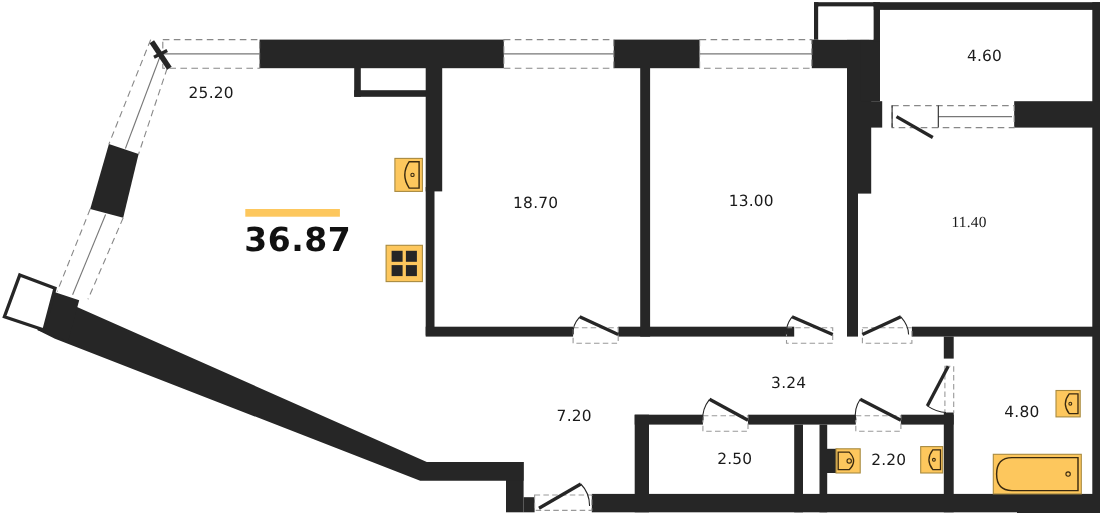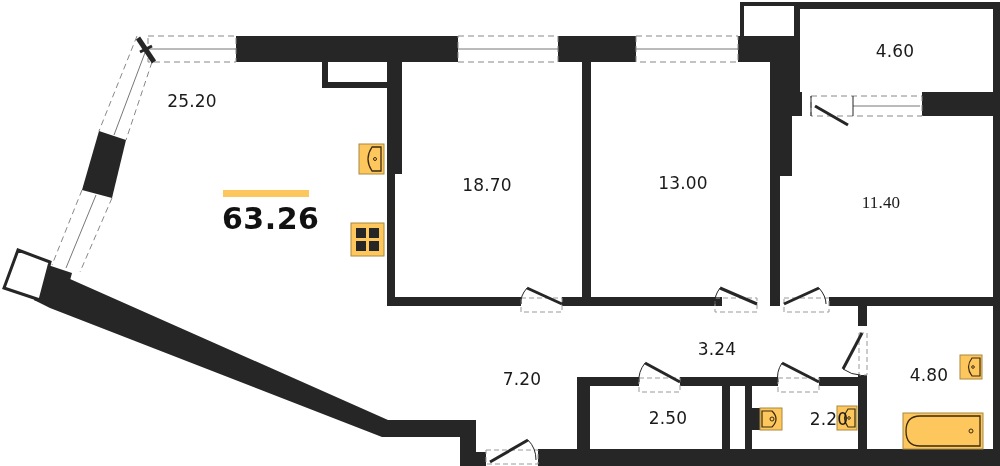--- a/index.html
+++ b/index.html
@@ -1,18 +1,18 @@
 <!DOCTYPE html>
 <html><head>
   <meta charset="utf-8">
   <style>
     html, body { margin: 0; padding: 0; background: #ffffff; }
     body { width: 1000px; height: 466px; overflow: hidden; position: relative; font-family: "Liberation Sans", "DejaVu Sans", sans-serif; }
     #plan { position: absolute; left: 0; top: 0; width: 1000px; height: 466px; }
-    .room-label { position: absolute; font-family: "DejaVu Sans", sans-serif; font-size: 17px; color: #1a1a1a; transform: translate(-50%, -50%); white-space: nowrap; letter-spacing: 0.2px; }
+    .room-label { position: absolute; font-family: "DejaVu Sans", sans-serif; font-size: 14px; color: #1a1a1a; transform: translate(-50%, -50%); white-space: nowrap; letter-spacing: 0.2px; }
     .total-area { position: absolute; left: 222px; top: 201px; font-family: "DejaVu Sans", sans-serif; font-weight: bold; font-size: 30px; color: #111111; letter-spacing: 0.5px; }
     .total-bar { position: absolute; left: 223px; top: 190px; width: 86px; height: 7px; background: #fdc75d; }
   </style>
 </head>
 <body>
 
 <svg id="plan" viewBox="0 0 1000 466" xmlns="http://www.w3.org/2000/svg">
   <g fill="#262626" stroke="none">
 
     <rect x="236" y="36" width="222" height="26"></rect>
@@ -160,24 +160,24 @@
 
     <g>
       <rect x="903" y="413" width="80" height="36" fill="#fdc75d" stroke="#a88a40" stroke-width="1"></rect>
       <path d="M980,416 L920,416 Q906,416 906,431 Q906,446 920,446 L980,446 Z" fill="none" stroke="#3a2a10" stroke-width="1.3"></path>
       <circle cx="971" cy="431" r="2" fill="none" stroke="#3a2a10"></circle>
     </g>
   </g>
 </svg>
 
 <div class="total-bar"></div>
-<div class="total-area">63.26</div>
+<div class="total-area">36.87</div>
 
-<div class="room-label" style="left:192px;top:85px;margin-top:16px;">25.20</div>
+<div class="room-label" style="left:192px;top:85px;">25.20</div>
 <div class="room-label" style="left:487px;top:185px;">18.70</div>
 <div class="room-label" style="left:683px;top:183px;">13.00</div>
 <div class="room-label" style="left:881px;top:203px;font-family:Liberation Serif, serif;">11.40</div>
 <div class="room-label" style="left:895px;top:51px;">4.60</div>
 <div class="room-label" style="left:717px;top:349px;">3.24</div>
 <div class="room-label" style="left:522px;top:379px;">7.20</div>
 <div class="room-label" style="left:668px;top:418px;">2.50</div>
-<div class="room-label" style="left:808px;top:419px;margin-left:21px;">2.20</div>
+<div class="room-label" style="left:808px;top:419px;">2.20</div>
 <div class="room-label" style="left:929px;top:375px;">4.80</div>
 
 </body></html>

